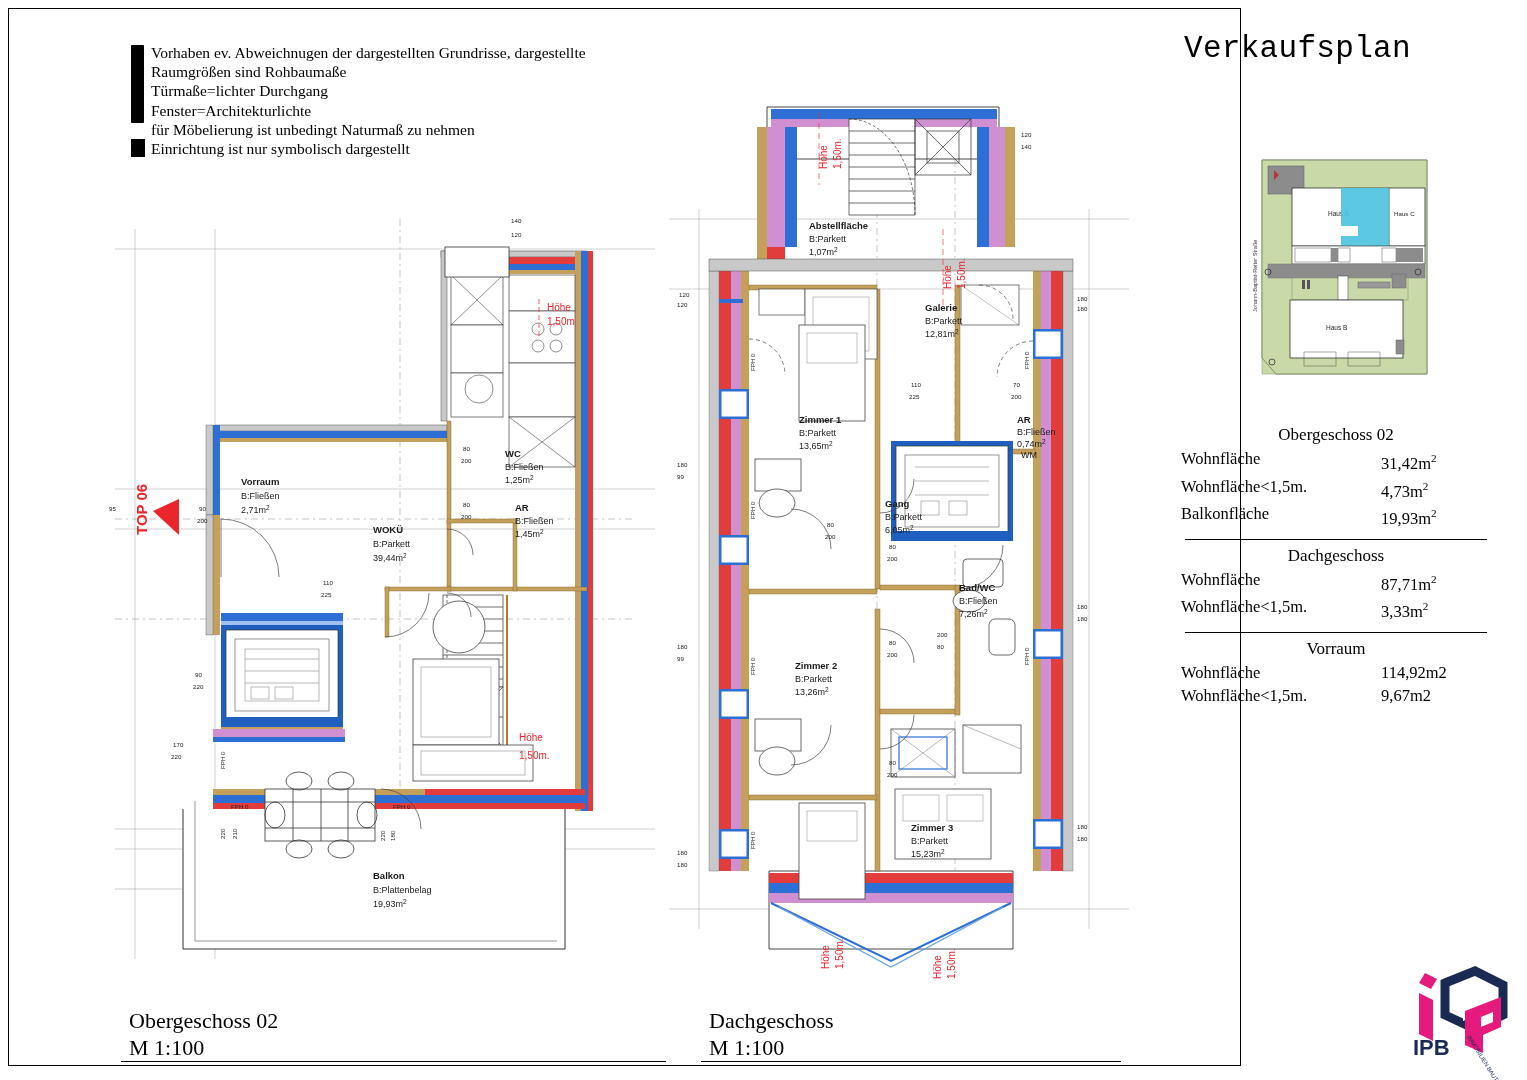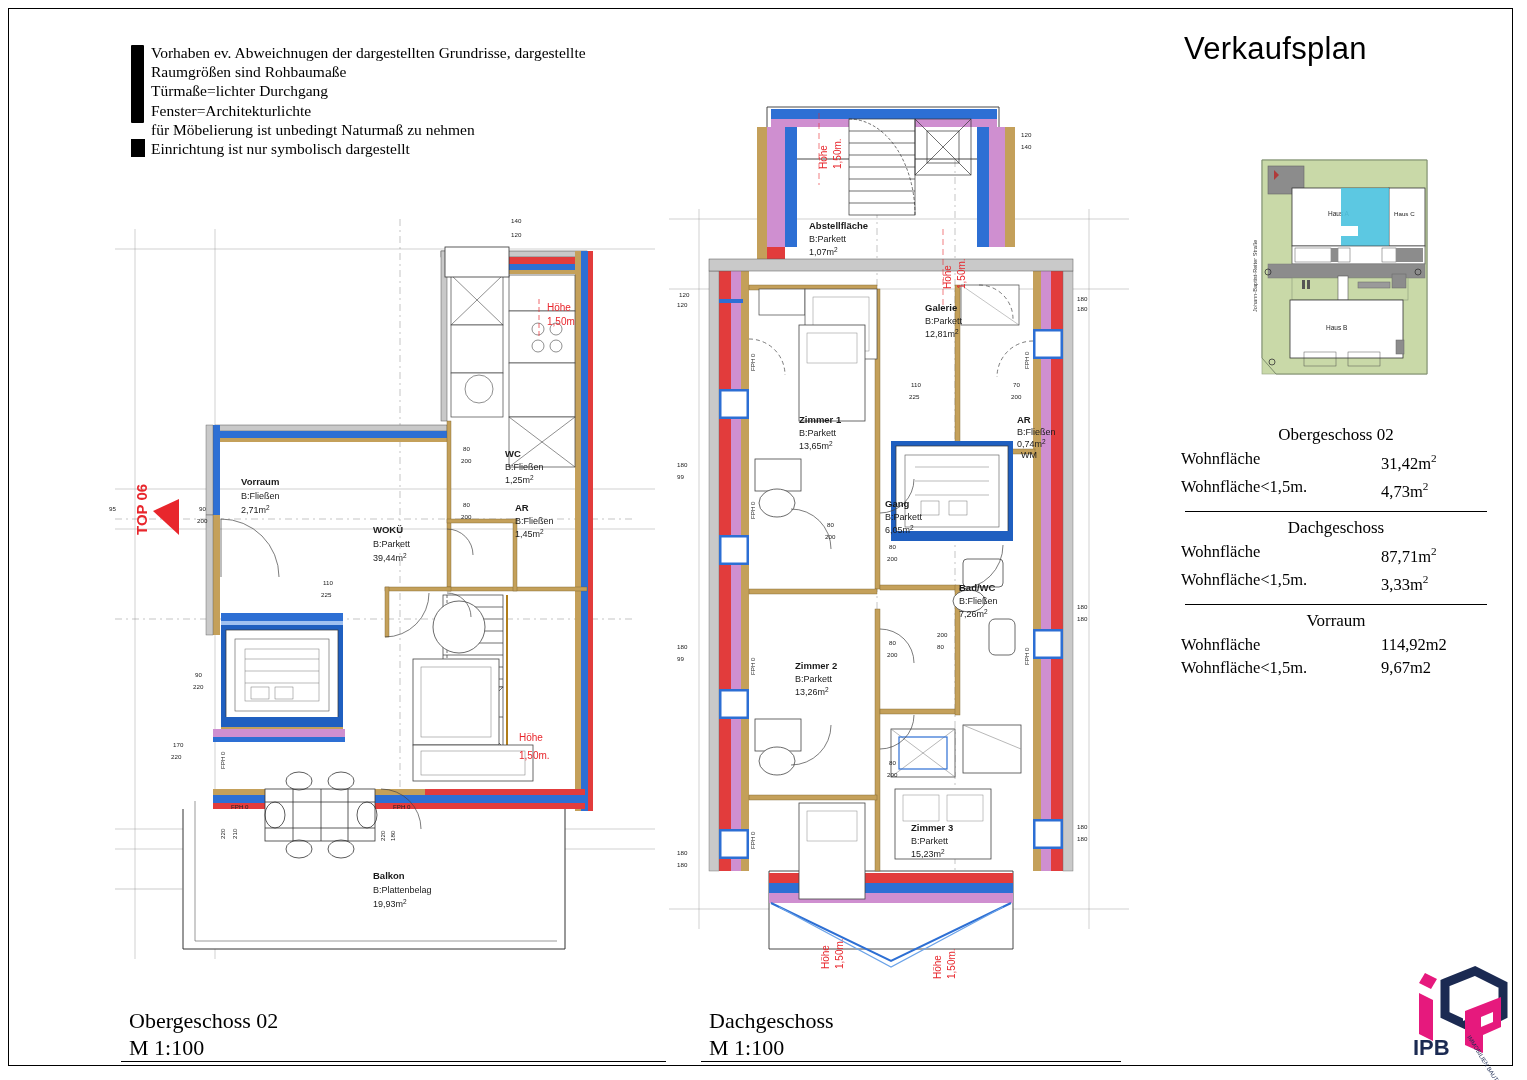--- a/index.html
+++ b/index.html
@@ -1,26 +1,26 @@
 <!DOCTYPE html>
 <html><head>
 <meta charset="utf-8">
 <style>
   html,body{margin:0;padding:0;background:#ffffff;}
   body{width:1527px;height:1080px;font-family:"Liberation Sans",sans-serif;position:relative;overflow:hidden;}
-  .sheet{position:absolute;left:8px;top:8px;width:1505px;height:1058px;border:1.5px solid #000;box-sizing:border-box;background:#fff;}
+  .sheet{position:absolute;left:8px;top:8px;width:1233px;height:1058px;border:1.5px solid #000;box-sizing:border-box;background:#fff;}
 
   
   .notes{position:absolute;left:100px;top:22px;width:550px;height:140px;}
   .notes .bang{position:absolute;left:22px;top:14px;width:13px;height:78px;background:#000;border-radius:1px;}
   .notes .bangdot{position:absolute;left:22px;top:108px;width:14px;height:18px;background:#000;}
   .notes .lines{position:absolute;left:42px;top:12px;font-family:"Liberation Serif",serif;font-size:15.5px;line-height:19.2px;color:#000;white-space:pre;}
 
   
-  .titleblock{position:absolute;left:1175px;top:22px;width:310px;text-align:left;font-family:Liberation Sans, sans-serif;color:#000;}
+  .titleblock{position:absolute;left:1175px;top:22px;width:310px;text-align:left;font-family:Liberation Mono, monospace;color:#000;}
   .titleblock .t1{font-size:31px;line-height:36px;letter-spacing:.3px;}
   .titleblock .t2{font-size:31px;line-height:36px;letter-spacing:.3px;}
 
   
   .siteplan{position:absolute;left:1237px;top:143px;width:186px;height:227px;}
   .siteplan svg{display:block;}
 
   
   .areatable{position:absolute;left:1172px;top:413px;width:310px;font-family:"Liberation Serif",serif;color:#000;font-size:16.5px;}
   .areatable .sec{text-align:center;font-size:17px;margin:3px 0 2px 0;}
@@ -124,20 +124,24 @@
 
   <div class="areatable">
     <div class="sec">Obergeschoss 02</div>
     <div class="row">
       <span class="lbl">Wohnfläche</span>
       <span class="val"><span>31,42m</span><sup>2</sup></span>
     </div>
     <div class="row">
       <span class="lbl">Wohnfläche&lt;1,5m.</span>
       <span class="val"><span>4,73m</span><sup>2</sup></span>
+    </div>
+    <div class="row">
+      <span class="lbl">Balkonfläche</span>
+      <span class="val"><span>19,93m</span><sup>2</sup></span>
     </div>
     <hr>
     <div class="sec">Dachgeschoss</div>
     <div class="row">
       <span class="lbl">Wohnfläche</span>
       <span class="val"><span>87,71m</span><sup>2</sup></span>
     </div>
     <div class="row">
       <span class="lbl">Wohnfläche&lt;1,5m.</span>
       <span class="val"><span>3,33m</span><sup>2</sup></span>

